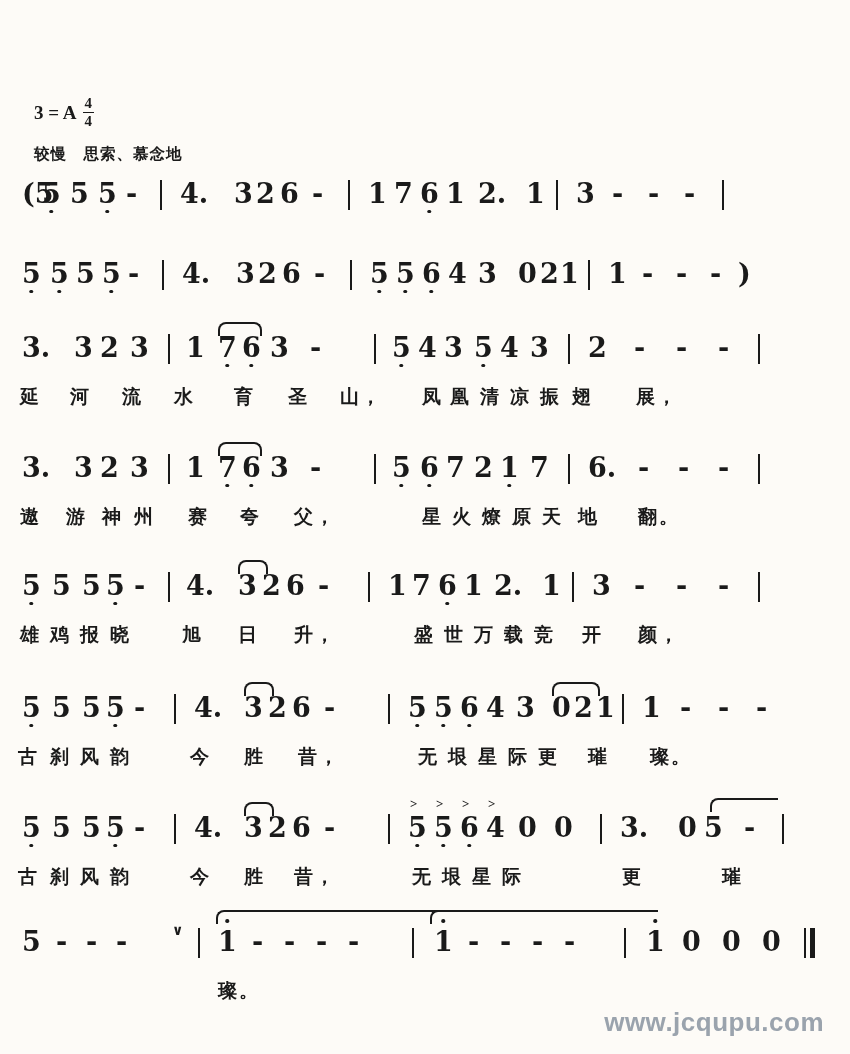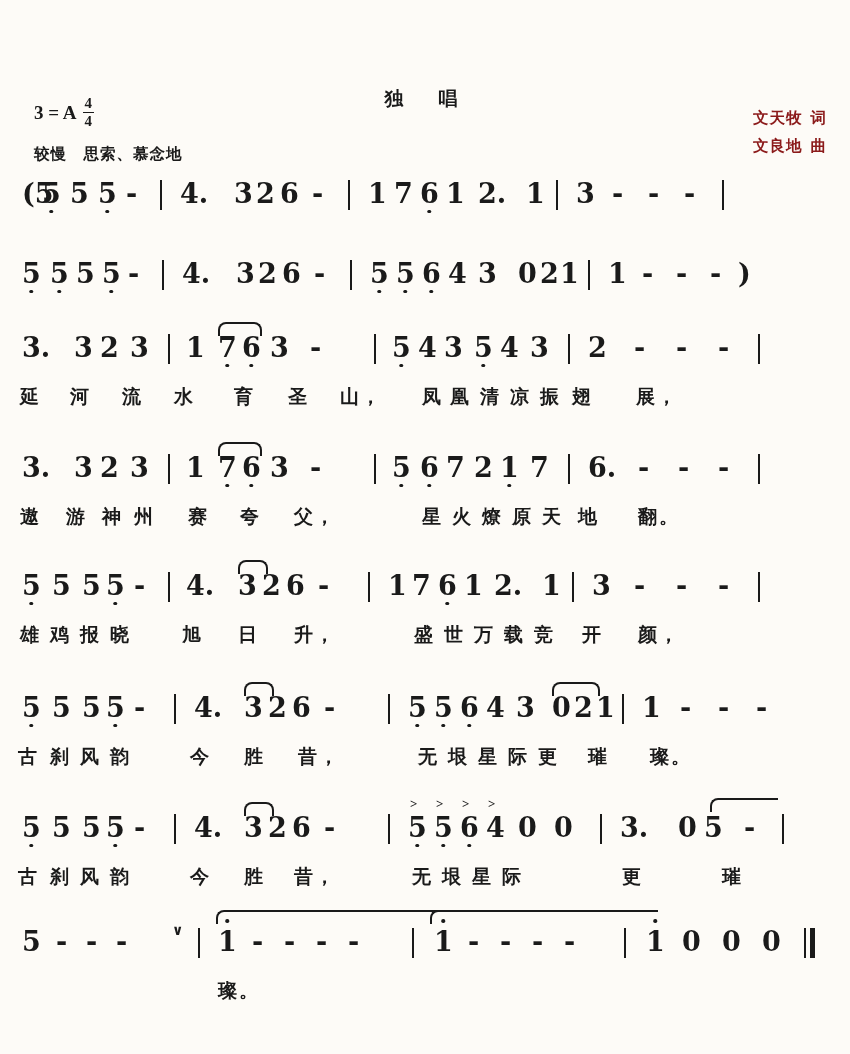--- a/index.html
+++ b/index.html
@@ -185,40 +185,31 @@
     color: #9aa3ad;
     font-family: "Liberation Sans", sans-serif;
     letter-spacing: 0.5px;
   }
 </style>
 </head>
 <body>
 
 <div class="sheet">
 
-  <div class="subtitle">独　唱</div>
 
   <div class="key-sig">
     <span>3 = A</span>
     <span class="frac">
       <span class="num">4</span>
       <span class="den">4</span>
     </span>
   </div>
 
   <div class="tempo">较慢　思索、慕念地</div>
 
-  <div class="credits">
-    <div>
-      <span class="nm">文天牧</span><span class="rl">词</span>
-    </div>
-    <div>
-      <span class="nm">文良地</span><span class="rl">曲</span>
-    </div>
-  </div>
 
   <div class="system" id="sys1" style="top:178px;">
     <div class="notes">
       <span class="tok" style="left:0px;">(5</span>
       <span class="tok dotb" style="left:20px;">5</span>
       <span class="tok" style="left:48px;">5</span>
       <span class="tok dotb" style="left:76px;">5</span>
       <span class="tok" style="left:104px;">-</span>
       <span class="bar" style="left:138px;"></span>
       <span class="tok" style="left:158px;">4.</span>
@@ -533,14 +524,15 @@
       <span class="tok" style="left:660px;">0</span>
       <span class="tok" style="left:700px;">0</span>
       <span class="tok" style="left:740px;">0</span>
       <span class="endbar" style="left:782px;"></span>
     </div>
     <div class="lyrics">
       <span class="lyr" style="left:196px;">璨。</span>
     </div>
   </div>
 
+  <div class="watermark">www.jcqupu.com</div>
 
 </div>
 
 </body></html>

